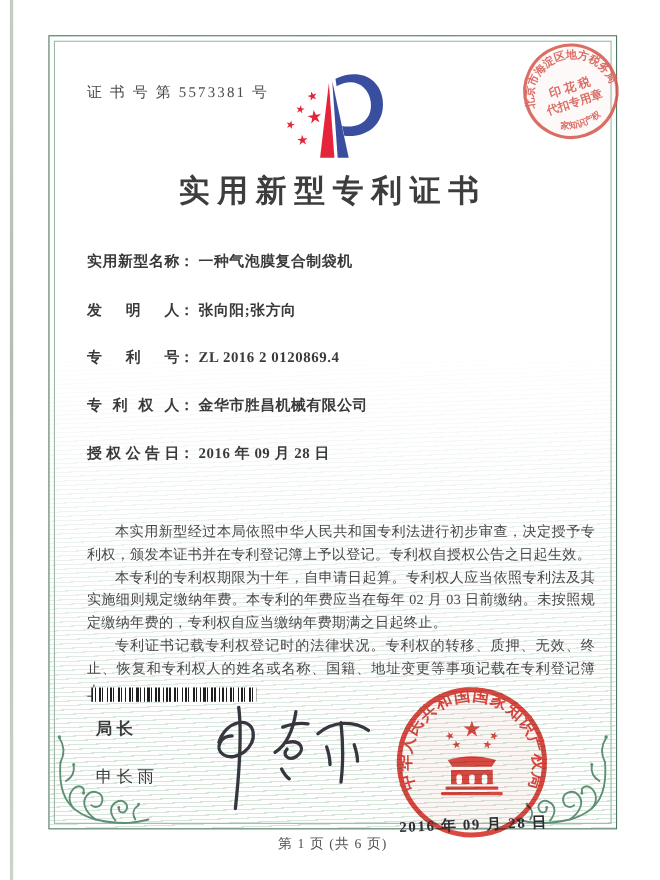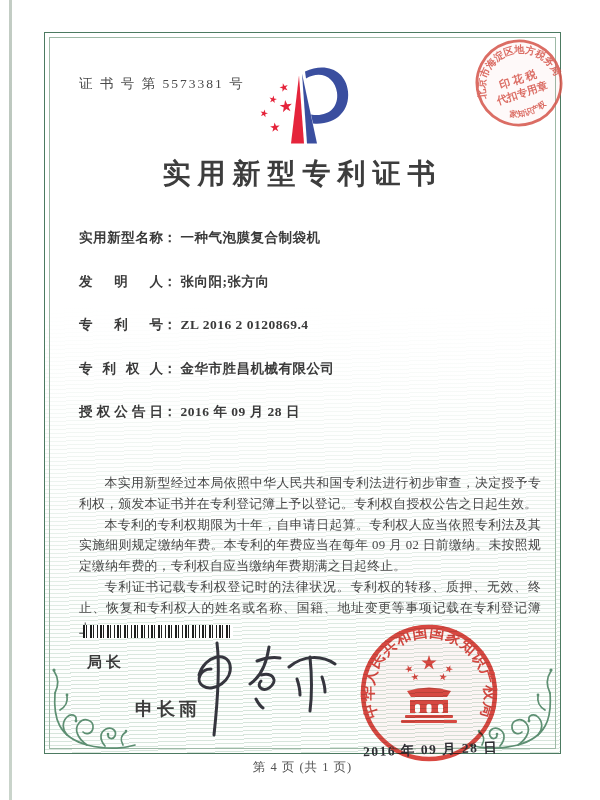--- a/index.html
+++ b/index.html
@@ -32,21 +32,21 @@
   .fvalue{font-weight:600;letter-spacing:.5px;}
   .body-text{position:absolute;left:34px;top:440px;width:462px;font-size:12.8px;
     line-height:20.8px;color:#474747;text-align:justify;letter-spacing:.3px;}
   .body-text p{margin:0;text-indent:2em;}
   .barcode{position:absolute;left:38px;top:592px;width:150px;height:13px;
     background:repeating-linear-gradient(90deg,
       #1e1e1e 0 2px,#fff 2px 3px,#1e1e1e 3px 4px,#fff 4px 7px,
       #1e1e1e 7px 9px,#fff 9px 10px,#1e1e1e 10px 11px,#fff 11px 14px,
       #1e1e1e 14px 15px,#fff 15px 17px);}
   .signer-title{position:absolute;left:42px;top:620px;font-size:15px;letter-spacing:4px;color:#3c3c3c;font-weight:600;}
-  .signer-name{position:absolute;left:42px;top:664px;font-size:18px;letter-spacing:4px;color:#3c3c3c;font-weight:700;margin-left:48px;}
+  .signer-name{position:absolute;left:42px;top:664px;font-size:15px;letter-spacing:4px;color:#3c3c3c;font-weight:400;}
   .signature{position:absolute;left:124px;top:602px;width:172px;height:108px;}
   .seal{position:absolute;left:308px;top:584px;width:152px;height:152px;opacity:.9;mix-blend-mode:multiply;}
   .seal-date{position:absolute;left:318px;top:708px;font-size:13.5px;letter-spacing:1.5px;
     color:#2e2d33;font-weight:600;transform:rotate(-2deg);}
   .tax-stamp{position:absolute;left:426px;top:2px;width:96px;height:96px;
     transform:rotate(-18deg);opacity:.85;}
   .footer{position:absolute;left:0;top:726px;width:100%;text-align:center;
     font-size:12.5px;letter-spacing:1px;color:#525252;}
   .flourish{position:absolute;width:96px;height:96px;}
   .flourish.bl{left:2px;bottom:2px;}
@@ -133,21 +133,21 @@
     <div class="frow">
       <span class="flabel">专利权人</span><span class="fcolon">：</span><span class="fvalue">金华市胜昌机械有限公司</span>
     </div>
     <div class="frow">
       <span class="flabel">授权公告日</span><span class="fcolon">：</span><span class="fvalue">2016 年 09 月 28 日</span>
     </div>
   </div>
 
   <div class="body-text">
     <p>本实用新型经过本局依照中华人民共和国专利法进行初步审查，决定授予专利权，颁发本证书并在专利登记簿上予以登记。专利权自授权公告之日起生效。</p>
-    <p>本专利的专利权期限为十年，自申请日起算。专利权人应当依照专利法及其实施细则规定缴纳年费。本专利的年费应当在每年 09 月 02 日前缴纳。未按照规定缴纳年费的，专利权自应当缴纳年费期满之日起终止。</p>
+    <p>本专利的专利权期限为十年，自申请日起算。专利权人应当依照专利法及其实施细则规定缴纳年费。本专利的年费应当在每年 02 月 03 日前缴纳。未按照规定缴纳年费的，专利权自应当缴纳年费期满之日起终止。</p>
     <p>专利证书记载专利权登记时的法律状况。专利权的转移、质押、无效、终止、恢复和专利权人的姓名或名称、国籍、地址变更等事项记载在专利登记簿上。</p>
   </div>
 
   <div class="barcode"></div>
 
   <div class="signer-title">局长</div>
   <div class="signer-name">申长雨</div>
 
   <svg class="signature" viewBox="0 0 172 108">
     <g stroke="#26262f" stroke-width="3" fill="none" stroke-linecap="round" stroke-linejoin="round" opacity=".92">
@@ -197,14 +197,14 @@
       <textPath href="#taxArc" startOffset="50%" text-anchor="middle">北京市海淀区地方税务局</textPath>
     </text>
     <text x="48" y="48" font-size="11" fill="#d5544a" font-weight="bold" text-anchor="middle">印 花 税</text>
     <text x="48" y="62" font-size="10.5" fill="#d5544a" font-weight="bold" text-anchor="middle">代扣专用章</text>
     <path id="taxArcB" d="M 26 76 Q 48 86 70 76" fill="none"></path>
     <text font-size="8" fill="#d5544a" font-weight="bold">
       <textPath href="#taxArcB" startOffset="50%" text-anchor="middle">国家知识产权局</textPath>
     </text>
   </svg>
 
-  <div class="footer">第 4 页 (共 1 页)</div>
+  <div class="footer">第 1 页 (共 6 页)</div>
 </div>
 
 </body></html>

